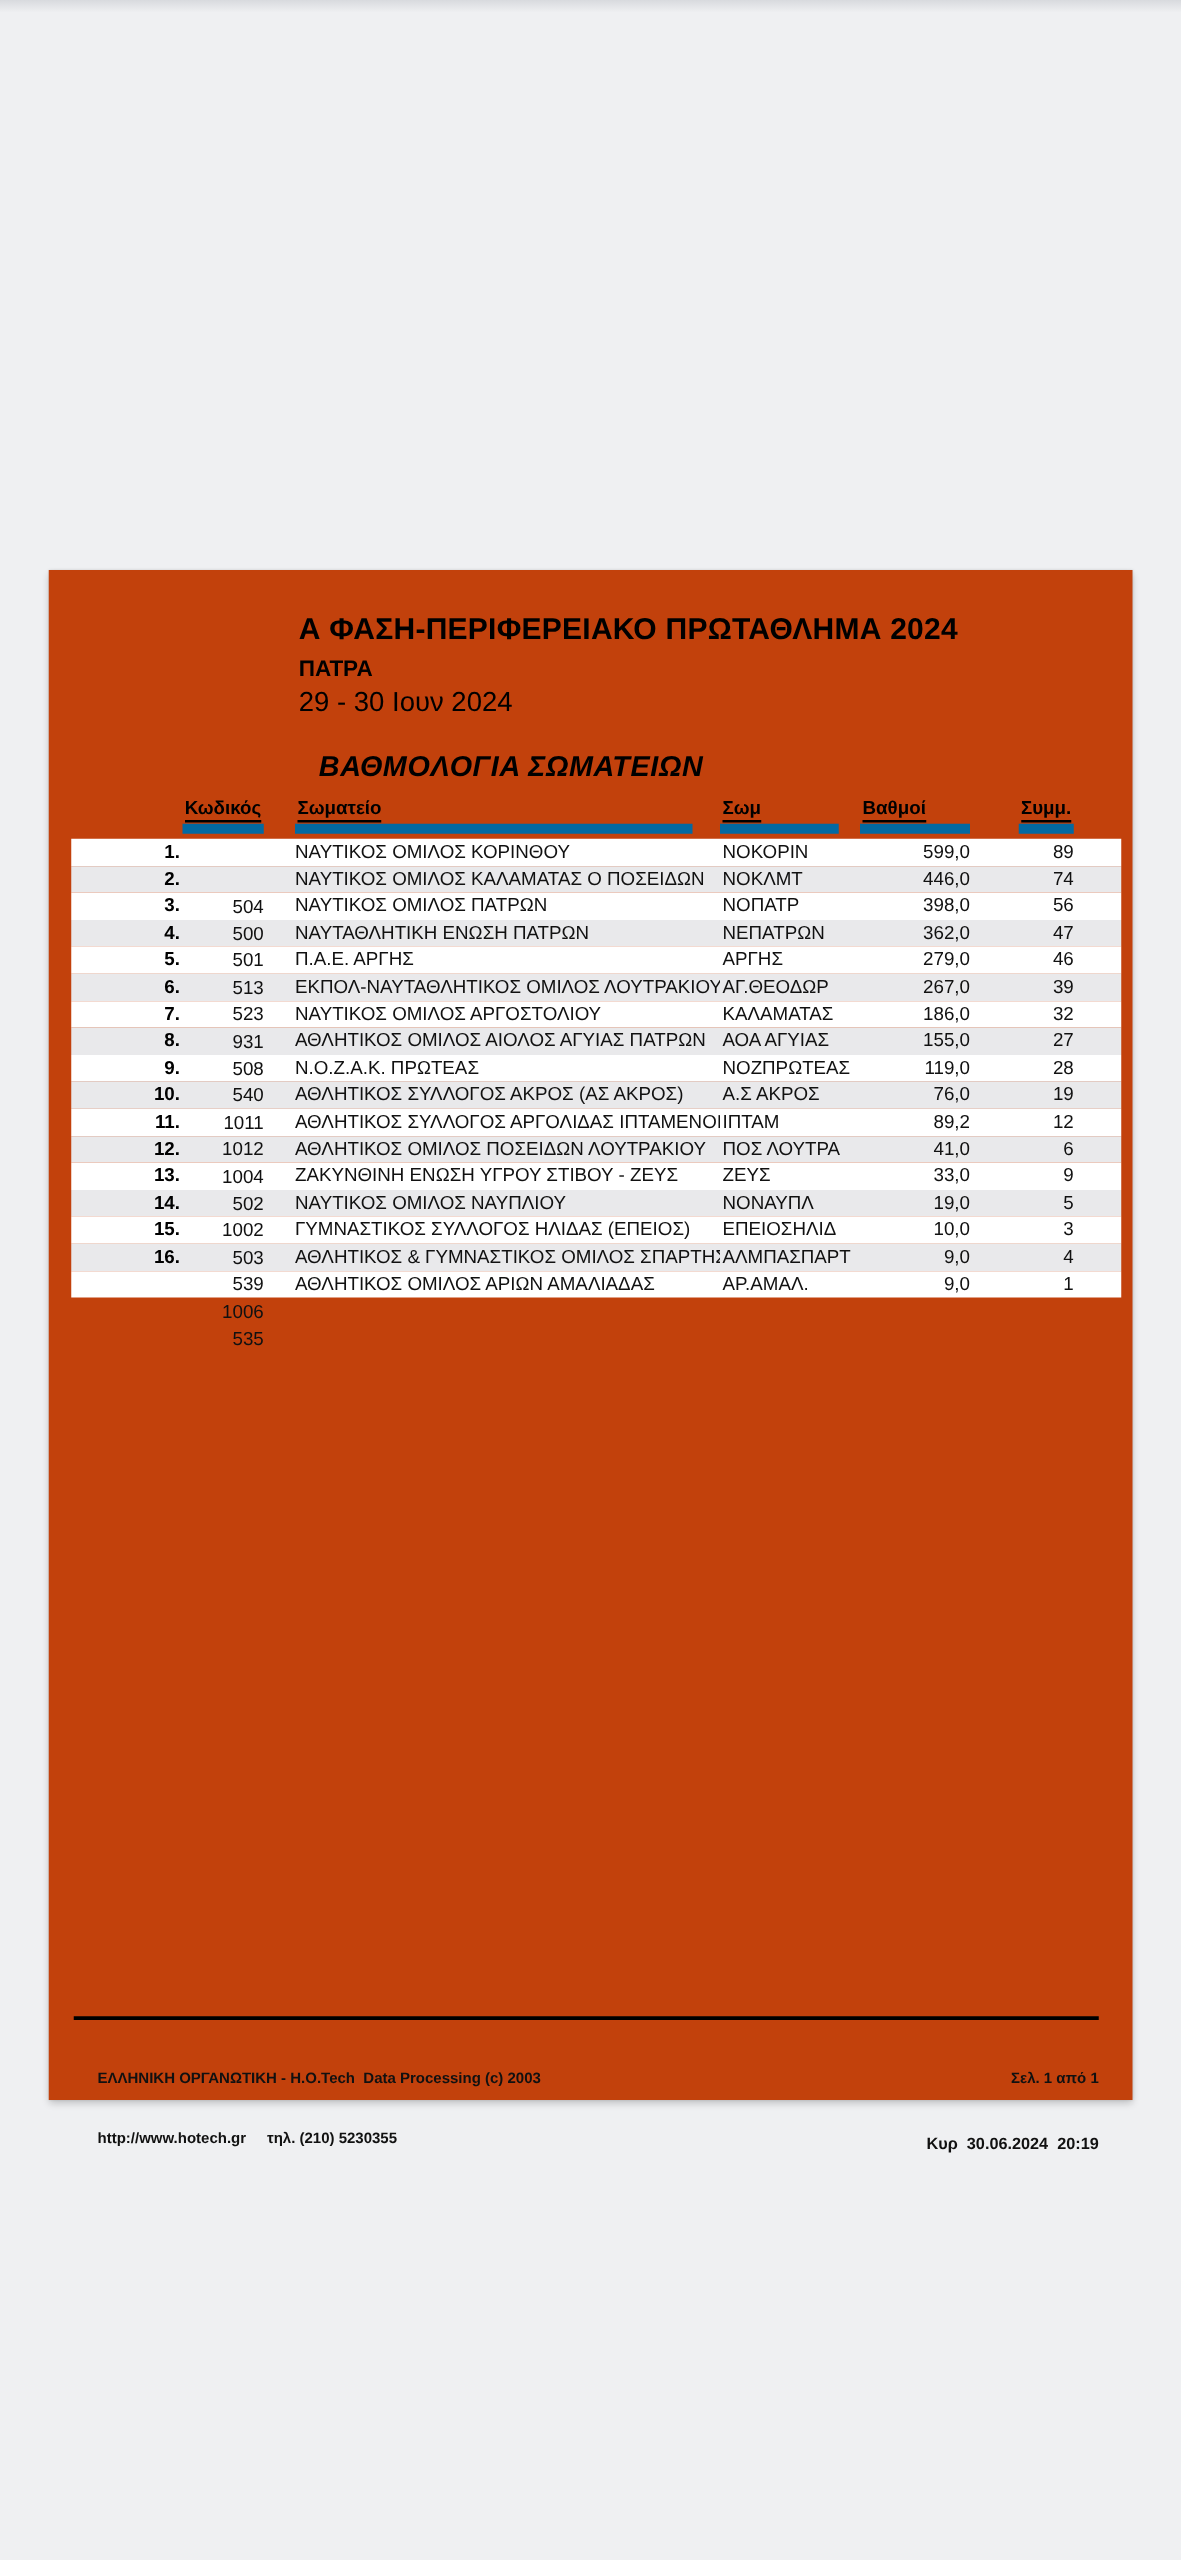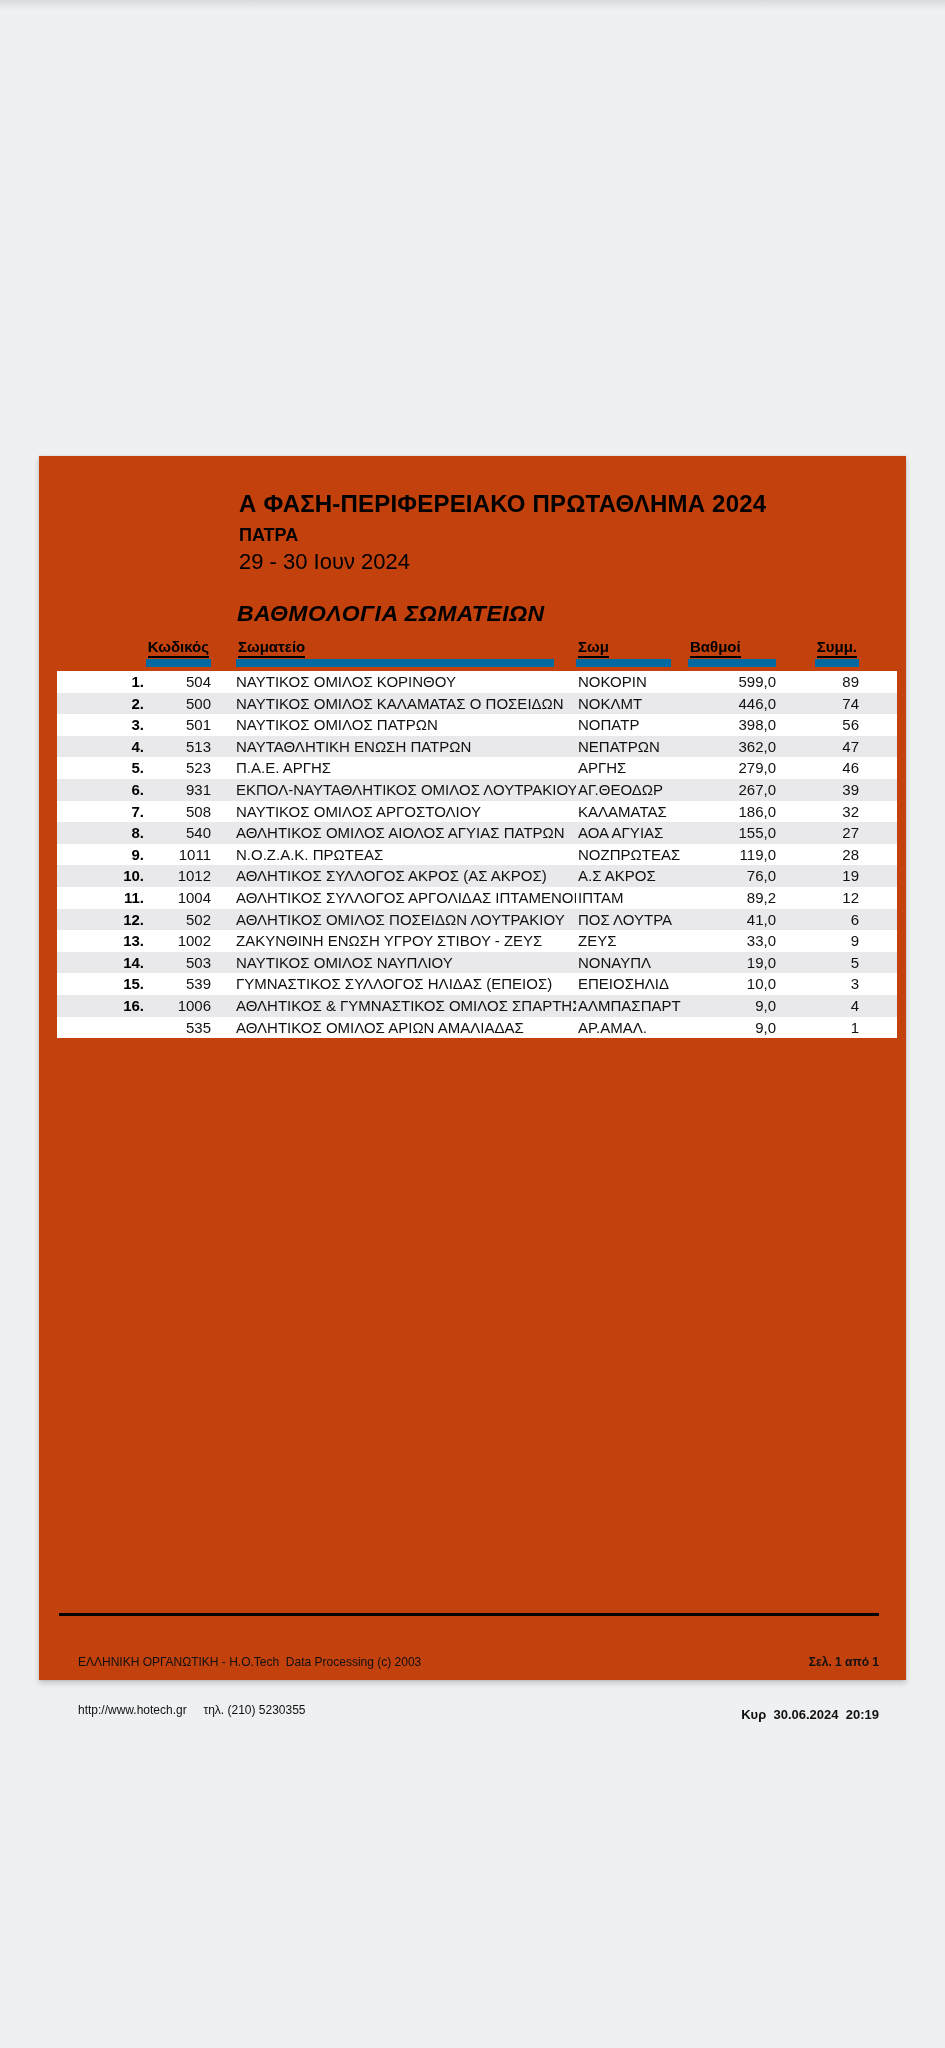--- a/index.html
+++ b/index.html
@@ -21,21 +21,21 @@
     background:#c2410c; color:#111;
     box-shadow:0 3px 6px rgba(0,0,0,.20), 0 0 2px rgba(0,0,0,.10);
   }
 
   .title-block { position:absolute; left:200px; top:34px; }
   .title-line1 { font-size:24px; font-weight:700; letter-spacing:.2px; color:#000; }
   .title-line2 { font-size:18px; font-weight:700; margin-top:7px; color:#000; }
   .title-line3 { font-size:22px; font-weight:400; margin-top:3px; color:#000; }
 
   .section-heading {
-    position:absolute; left:198px; top:144px;
+    position:absolute; left:216px; top:144px;
     font-size:23px; font-weight:700; font-style:italic; letter-spacing:.5px; color:#000;
   }
 
   
   .tbl { position:absolute; left:18px; top:182px; width:840px; font-size:15px; }
 
   .thead {
     display:grid;
     grid-template-columns:154px 365px 110px 90px 83px 38px;
     align-items:end;
@@ -58,33 +58,33 @@
 
   .tbody { margin-top:5px; }
   .trow {
     display:grid;
     grid-template-columns:87px 67px 365px 110px 90px 83px 38px;
     height:21.6px; line-height:21.6px;
     background:#ffffff;
   }
   .trow:nth-child(even) { background:#e9e9eb; }
   .c-rank  { text-align:right; font-weight:700; color:#000; }
-  .c-code  { text-align:right; }
+  .c-code  { text-align:right;margin-top:44px; }
   .c-club  { padding-left:25px; white-space:nowrap; overflow:hidden; }
   .c-abbr  { padding-left:2px; white-space:nowrap; overflow:hidden; }
   .c-points{ text-align:right; }
   .c-part  { text-align:right; }
 
   
   .footer-rule {
     position:absolute; left:20px; top:1157px; width:820px; height:3px; background:#000;
   }
   .footer-left {
     position:absolute; left:39px; top:1166px;
-    font-size:12px; font-weight:400; line-height:16px; white-space:pre; color:#111;
+    font-size:12px; font-weight:700; line-height:16px; white-space:pre; color:#111;
   }
   .footer-right {
     position:absolute; right:27px; top:1163px;
     text-align:right; font-weight:700; color:#111; white-space:pre;
   }
   .footer-right .fr1 { font-size:12px; line-height:15px; }
   .footer-right .fr2 { font-size:13px; line-height:17px;margin-left:48px; }
 </style>
 </head>
 <body>

